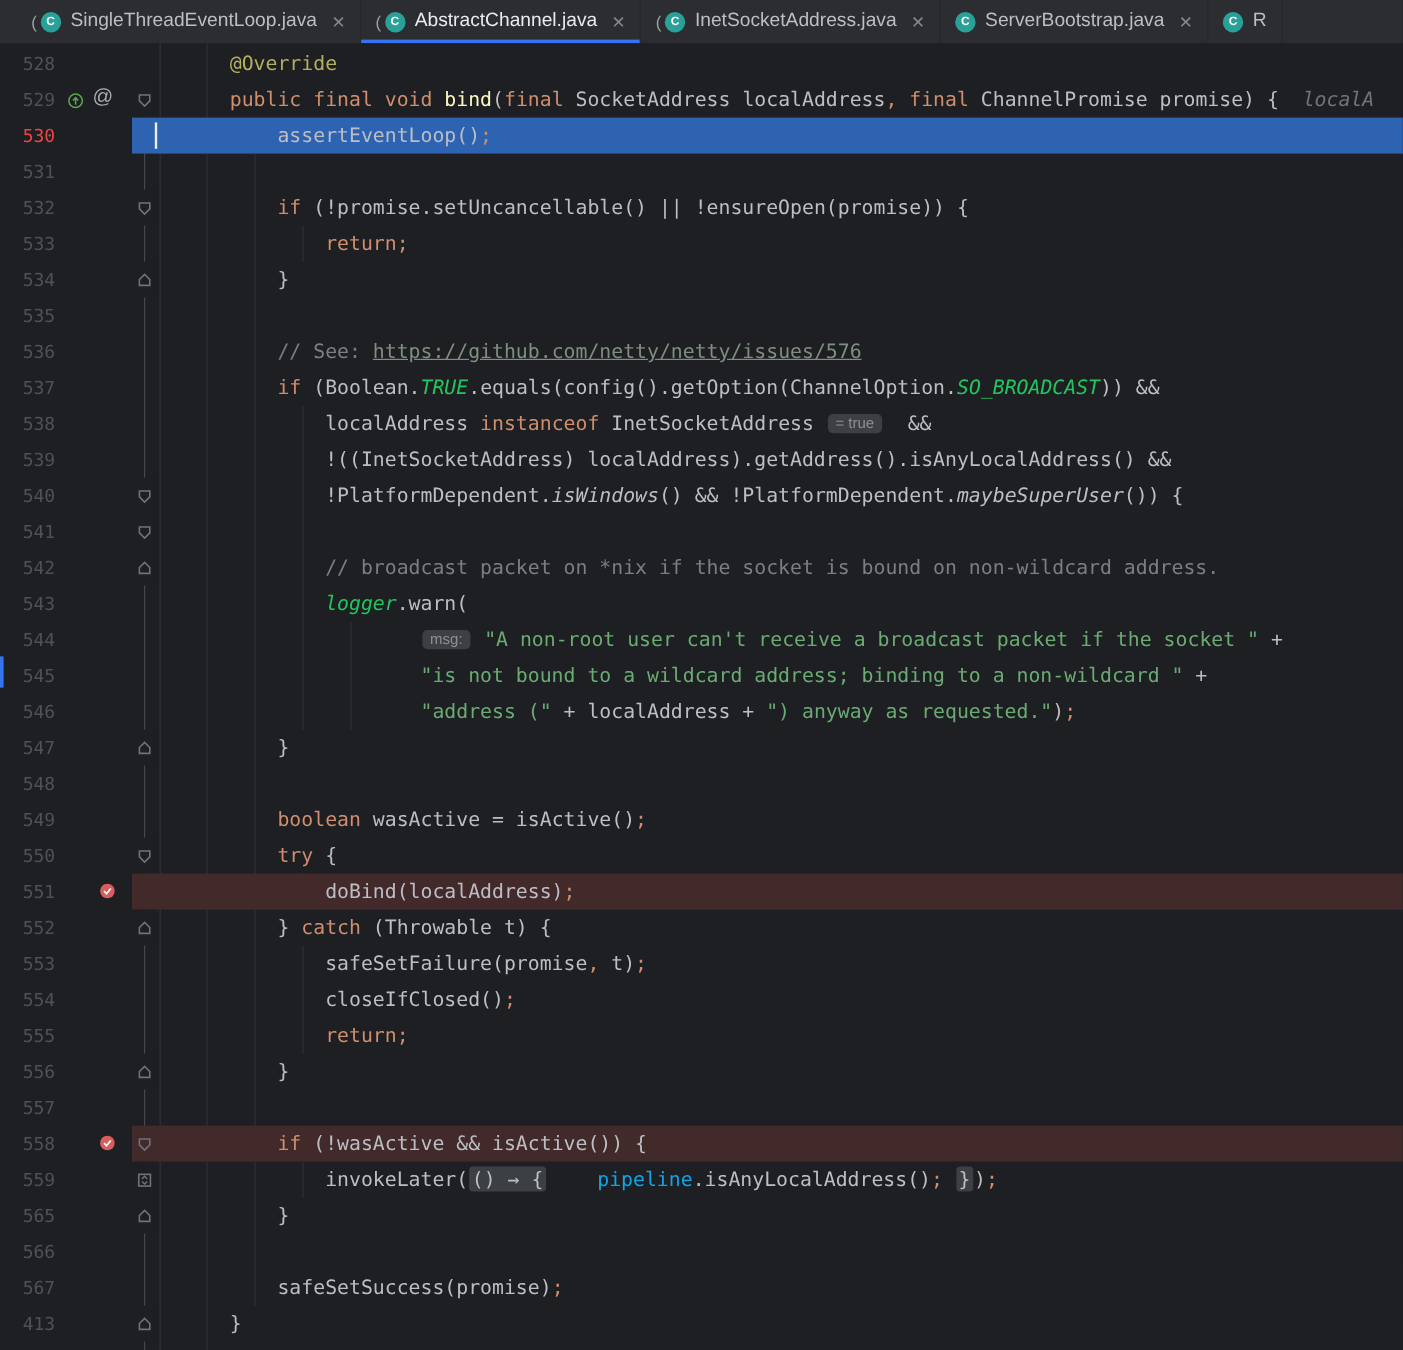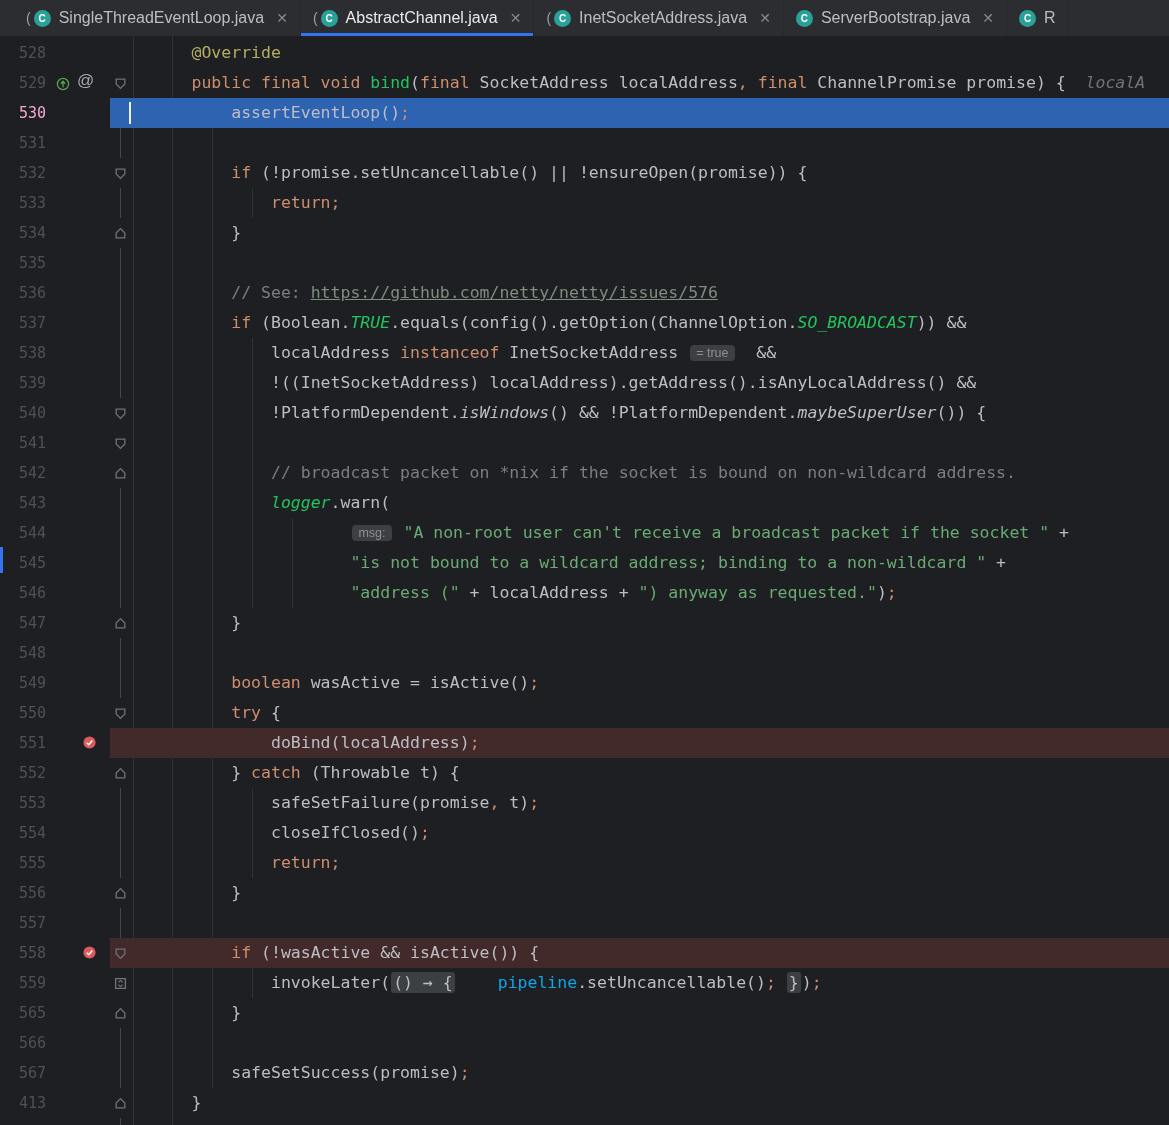--- a/index.html
+++ b/index.html
@@ -53,21 +53,21 @@
   .lines{position:relative;z-index:1;padding-top:2px;}
   .row{position:relative;height:30px;padding-left:28px;}
   .hlbar{position:absolute;left:110px;right:0;top:0;bottom:0;}
   .row.exec .hlbar{background:#2D63B1;}
   .row.bp .hlbar{background:#422A2A;}
   .ln{
     position:absolute;left:0;top:0;width:46px;height:30px;
     text-align:right;line-height:30px;
     font-size:15px;color:#4E5157;
   }
-  .row.exec .ln{color:#f9a8d4;}
+  .row.exec .ln{color:#ef4444;}
   .gut{position:absolute;left:54px;top:0;width:54px;height:30px;}
   .bpicon{position:absolute;left:28px;top:7px;}
   .ovicon{position:absolute;left:2px;top:8px;}
   .atsign{
     position:absolute;left:23px;top:3px;
     color:#A7AAB0;font-size:17px;
     font-family:"Liberation Sans", sans-serif;
   }
   .fold{
     position:absolute;left:112px;top:0;width:17px;height:30px;
@@ -77,21 +77,21 @@
   .row.exec .fold,.row.bp .fold{background:transparent;}
   .code{
     position:absolute;left:112px;top:0;height:30px;
     line-height:30px;font-size:16.5px;white-space:pre;
     color:#BCBEC4;
   }
   .caret{position:absolute;left:129px;top:4px;width:2px;height:22px;background:#ECEFF4;z-index:2;}
   
   .tok-txt{color:#BCBEC4;}
   .tok-kw{color:#CF8E6D;}
-  .tok-meth{color:#22c55e;}
+  .tok-meth{color:#fef9c3;}
   .tok-ann{color:#B3AE60;}
   .tok-str{color:#6AAB73;}
   .tok-cmt{color:#7A7E85;}
   .tok-lnk{color:#7E8E7F;text-decoration:underline;}
   .tok-fld{color:#0ea5e9;margin-left:32px;}
   .tok-fldi{color:#22c55e;font-style:italic;}
   .tok-smi{color:#BCBEC4;font-style:italic;}
   .tok-inlayi{color:#6F737A;font-style:italic;}
   .tok-chip{
     background:#3D3F43;color:#8C9096;
@@ -407,21 +407,21 @@
       <div class="row">
         <div class="hlbar"></div>
         <span class="ln">559</span>
         <span class="gut"></span>
         <span class="fold">
           <svg width="13" height="13" viewBox="0 0 12 12">
             <rect x="1.5" y="1.5" width="9" height="9" fill="none" stroke="#6F737A" stroke-width="1.2"></rect>
             <path d="M4 5 L6 3 L8 5 M4 7 L6 9 L8 7" fill="none" stroke="#6F737A" stroke-width="1.1"></path>
           </svg>
         </span>
-        <span class="code"><span class="tok-txt">                invokeLater(</span><span class="tok-foldseg">() → {</span><span class="tok-txt"> </span><span class="tok-fld">pipeline</span><span class="tok-txt">.setUncancellable()</span><span class="tok-kw">;</span><span class="tok-txt"> </span><span class="tok-foldseg">}</span><span class="tok-txt">)</span><span class="tok-kw">;</span></span>
+        <span class="code"><span class="tok-txt">                invokeLater(</span><span class="tok-foldseg">() → {</span><span class="tok-txt"> </span><span class="tok-fld">pipeline</span><span class="tok-txt">.isAnyLocalAddress()</span><span class="tok-kw">;</span><span class="tok-txt"> </span><span class="tok-foldseg">}</span><span class="tok-txt">)</span><span class="tok-kw">;</span></span>
       </div>
       <div class="row">
         <div class="hlbar"></div>
         <span class="ln">565</span>
         <span class="gut"></span>
         <span class="fold">
           <svg width="13" height="13" viewBox="0 0 12 12">
             <path d="M2 10 H10 V5.5 L6 1.5 L2 5.5 Z" fill="none" stroke="#6F737A" stroke-width="1.2"></path>
           </svg>
         </span>

